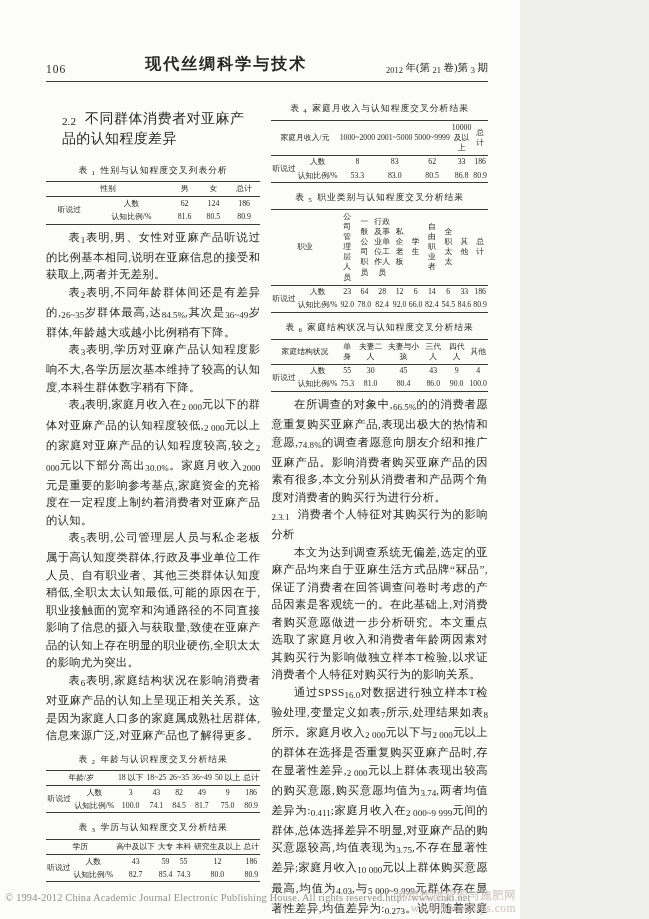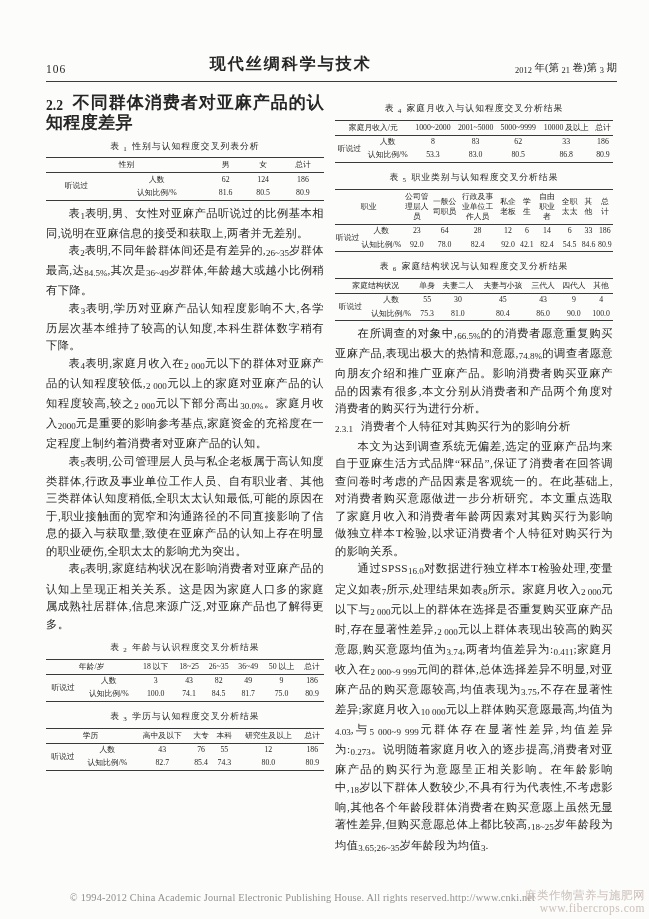--- a/index.html
+++ b/index.html
@@ -1,39 +1,39 @@
 <!DOCTYPE html>
 <html><head>
 <meta charset="utf-8">
 <style>
   html,body{margin:0;padding:0;background:#efefec;}
   .page{
     position:relative;
-    width:649px;height:919px;
+    width:520px;height:919px;
     background:#fcfcfa;
     font-family:"Liberation Serif","DejaVu Serif",serif;
     color:#262626;
     overflow:hidden;
   }
   .content{position:absolute;left:46px;right:32px;top:54px;}
   
   .pg-header{
     display:flex;justify-content:space-between;align-items:flex-end;
     font-size:11px;
     border-bottom:1.5px solid #3c3c3c;
     padding-bottom:6px;
   }
   .pg-header .pageno{font-size:11.5px;letter-spacing:1px;}
   .pg-header .jtitle{font-weight:bold;font-size:16px;letter-spacing:2px;}
   .pg-header .issue{font-size:10.5px;}
   
   .cols{display:flex;gap:11px;margin-top:12px;}
   .col{width:278px;font-size:11.3px;line-height:17.5px;letter-spacing:0.35px;text-align:justify;}
   .col p{margin:0;text-indent:2em;}
-  .sec-head{margin:0;font-size:17px;font-weight:bold;line-height:17.5px;}
+  .sec-head{margin:16px;font-size:14px;font-weight:normal;line-height:17.5px;}
   .sec-head .sec-num{margin-right:9px;}
   .subsec-head{margin:0;font-size:11.3px;font-weight:normal;line-height:17.5px;}
   .subsec-head .sec-num{margin-right:8px;}
   
   i.num{font-style:normal;font-size:0.8em;vertical-align:-1.6px;letter-spacing:0;}
   
   .table-block{margin:3px 0 4px;}
   .tbl-title{text-align:center;font-size:8.8px;font-weight:normal;letter-spacing:1px;margin:8px 0 2px;line-height:13px;}
   table{width:100%;border-collapse:collapse;font-size:7.8px;line-height:1.3;text-align:center;
         border-top:1.4px solid #3a3a3a;border-bottom:1.4px solid #3a3a3a;letter-spacing:0;}
@@ -151,21 +151,21 @@
                   <th>本科</th>
                   <th>研究生及以上</th>
                   <th>总计</th>
                 </tr>
               </thead>
               <tbody>
                 <tr>
                   <td rowspan="2" class="group">听说过</td>
                   <td class="sub">人数</td>
                   <td>43</td>
-                  <td>76</td>
+                  <td>59</td>
                   <td>55</td>
                   <td>12</td>
                   <td>186</td>
                 </tr>
                 <tr>
                   <td class="sub">认知比例/%</td>
                   <td>82.7</td>
                   <td>85.4</td>
                   <td>74.3</td>
                   <td>80.0</td>
@@ -241,21 +241,21 @@
                   <td>6</td>
                   <td>33</td>
                   <td>186</td>
                 </tr>
                 <tr>
                   <td class="sub">认知比例/%</td>
                   <td>92.0</td>
                   <td>78.0</td>
                   <td>82.4</td>
                   <td>92.0</td>
-                  <td>42.1</td>
+                  <td>66.0</td>
                   <td>82.4</td>
                   <td>54.5</td>
                   <td>84.6</td>
                   <td>80.9</td>
                 </tr>
               </tbody>
             </table>
           </div>
         <div class="table-block">
             <div class="tbl-title prose">表 <i class="num">6</i> 家庭结构状况与认知程度交叉分析结果</div>

